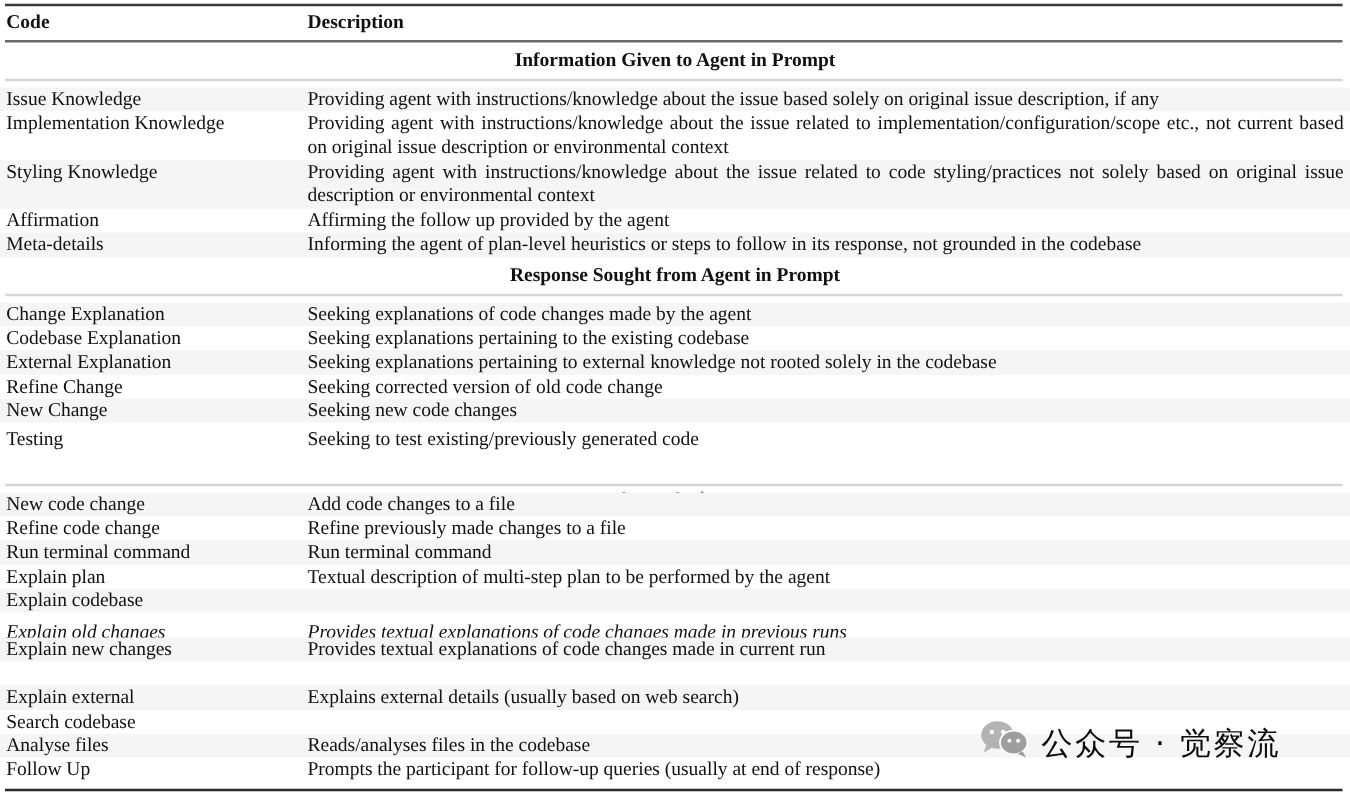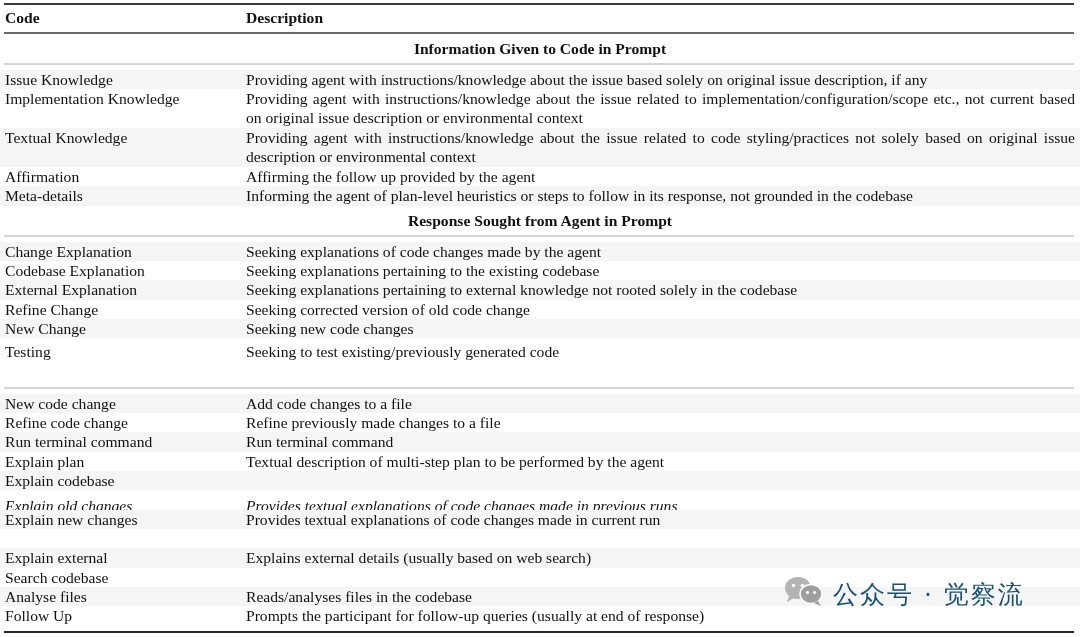--- a/index.html
+++ b/index.html
@@ -68,50 +68,50 @@
       text-align: justify;
     }
     .desc.single { white-space: nowrap; text-align: left; }
     .watermark {
       position: absolute;
       left: 783px;
       top: 577px;
       height: 34px;
       display: flex;
       align-items: center;
-      color: #0c4a6e;
+      color: #000000;
       font-family: "DejaVu Sans", sans-serif;
       font-size: 25px;
       letter-spacing: 2px;
       opacity: 0.95;
     }
     .watermark svg { margin-right: 8px; }
   </style>
 </head>
 <body>
 
 <div class="tbl">
   <div class="rule heavy" style="top:3px;"></div>
   <div class="hdr" style="left:5px;">Code</div>
   <div class="hdr" style="left:246px;">Description</div>
   <div class="rule mid" style="top:32px;"></div>
 
-  <div class="section-title" style="top:39px;">Information Given to Code in Prompt</div>
+  <div class="section-title" style="top:39px;">Information Given to Agent in Prompt</div>
   <div class="rule light" style="top:63px;"></div>
 
   <div class="row shade" style="top:70px;height:19px;">
     <span class="code">Issue Knowledge</span>
     <span class="desc single">Providing agent with instructions/knowledge about the issue based solely on original issue description, if any</span>
   </div>
   <div class="row" style="top:89px;height:39px;">
     <span class="code">Implementation Knowledge</span>
     <span class="desc">Providing agent with instructions/knowledge about the issue related to implementation/configuration/scope etc., not current based on original issue description or environmental context</span>
   </div>
   <div class="row shade" style="top:128px;height:39px;">
-    <span class="code">Textual Knowledge</span>
+    <span class="code">Styling Knowledge</span>
     <span class="desc">Providing agent with instructions/knowledge about the issue related to code styling/practices not solely based on original issue description or environmental context</span>
   </div>
   <div class="row" style="top:167px;height:19px;">
     <span class="code">Affirmation</span>
     <span class="desc single">Affirming the follow up provided by the agent</span>
   </div>
   <div class="row shade" style="top:186px;height:20px;">
     <span class="code">Meta-details</span>
     <span class="desc single">Informing the agent of plan-level heuristics or steps to follow in its response, not grounded in the codebase</span>
   </div>

